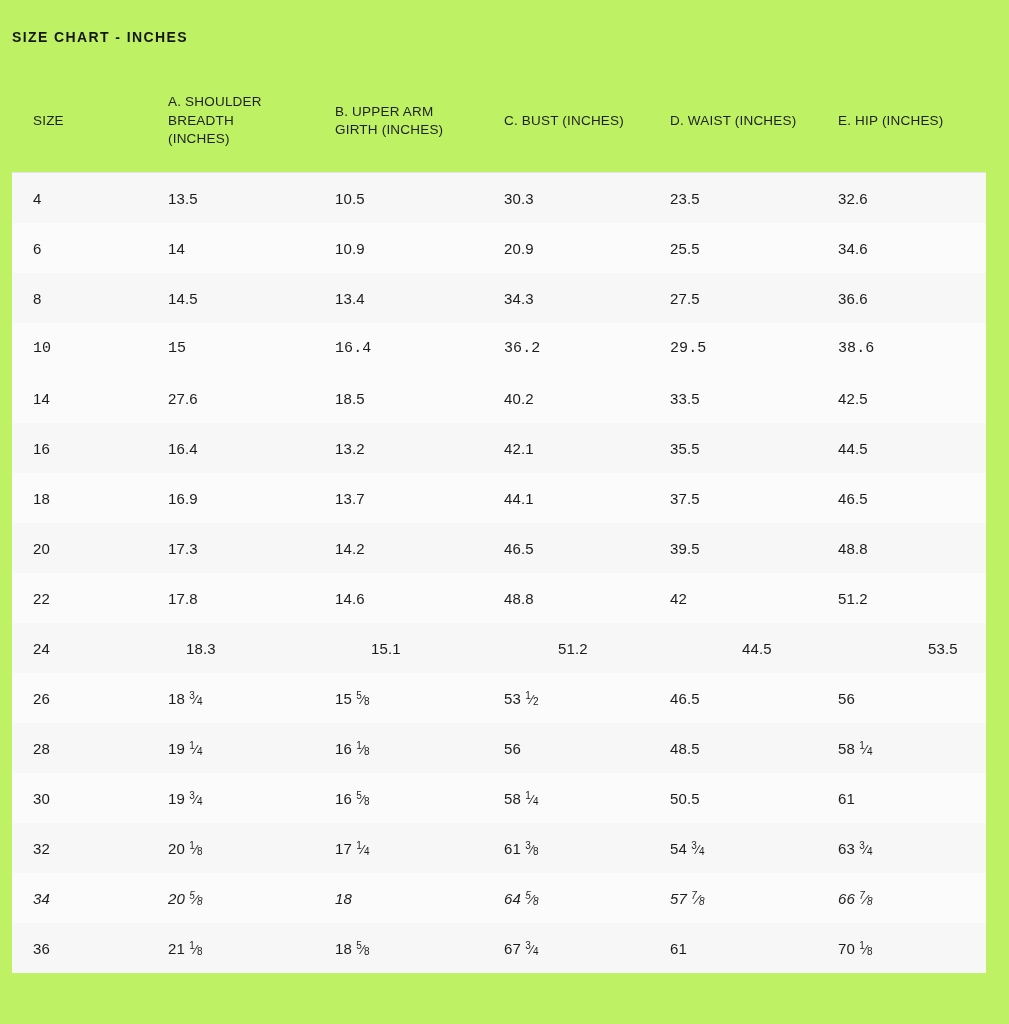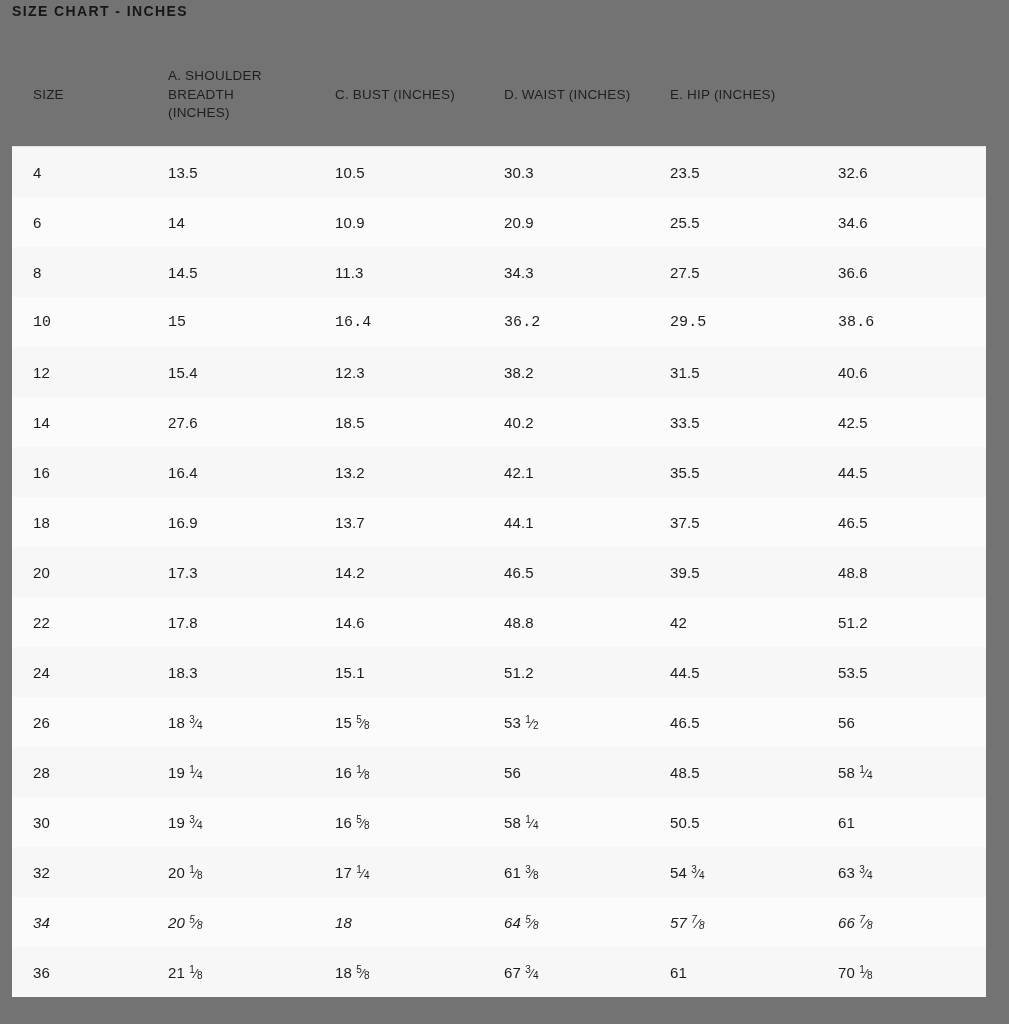--- a/index.html
+++ b/index.html
@@ -7,22 +7,22 @@
   body {
     font-family: "Liberation Sans", "DejaVu Sans", sans-serif;
     color: #1c1c1c;
     width: 1009px;
     height: 1024px;
     overflow: hidden;
   }
   .page {
     width: 1009px;
     height: 1024px;
-    background: #737373;
-    padding-top: 3px;
+    background: #bef264;
+    padding-top: 29px;
   }
   .title {
     margin-left: 12px;
     font-size: 14px;
     font-weight: 700;
     letter-spacing: 1.4px;
     color: #161616;
     text-transform: uppercase;
   }
   .size-table {
@@ -76,20 +76,22 @@
 
 <div class="page">
   <h2 class="title">SIZE CHART - INCHES</h2>
 
   <div class="size-table">
     <div class="grid-row thead" id="thead">
         <div class="th">SIZE</div>
         <div class="th">A. SHOULDER
 BREADTH
 (INCHES)</div>
+        <div class="th">B. UPPER ARM
+GIRTH (INCHES)</div>
         <div class="th">C. BUST (INCHES)</div>
         <div class="th">D. WAIST (INCHES)</div>
         <div class="th">E. HIP (INCHES)</div>
       </div>
     <div id="tbody">
         <div class="grid-row tr odd" style="background: rgb(247, 247, 247);">
           <div class="td">4</div>
           <div class="td">13.5</div>
           <div class="td">10.5</div>
           <div class="td">30.3</div>
@@ -100,41 +102,33 @@
           <div class="td">6</div>
           <div class="td">14</div>
           <div class="td">10.9</div>
           <div class="td">20.9</div>
           <div class="td">25.5</div>
           <div class="td">34.6</div>
         </div>
         <div class="grid-row tr odd" style="background: rgb(247, 247, 247);">
           <div class="td">8</div>
           <div class="td">14.5</div>
-          <div class="td">11.3</div>
+          <div class="td">13.4</div>
           <div class="td">34.3</div>
           <div class="td">27.5</div>
           <div class="td">36.6</div>
         </div>
         <div class="grid-row tr even" style="background: rgb(251, 251, 251); font-family: Liberation Mono, monospace;">
           <div class="td">10</div>
           <div class="td">15</div>
           <div class="td">16.4</div>
           <div class="td">36.2</div>
           <div class="td">29.5</div>
           <div class="td">38.6</div>
         </div>
-        <div class="grid-row tr odd" style="background: rgb(247, 247, 247);">
-          <div class="td">12</div>
-          <div class="td">15.4</div>
-          <div class="td">12.3</div>
-          <div class="td">38.2</div>
-          <div class="td">31.5</div>
-          <div class="td">40.6</div>
-        </div>
         <div class="grid-row tr even" style="background: rgb(251, 251, 251);">
           <div class="td">14</div>
           <div class="td">27.6</div>
           <div class="td">18.5</div>
           <div class="td">40.2</div>
           <div class="td">33.5</div>
           <div class="td">42.5</div>
         </div>
         <div class="grid-row tr odd" style="background: rgb(247, 247, 247);">
           <div class="td">16</div>
@@ -161,21 +155,21 @@
           <div class="td">48.8</div>
         </div>
         <div class="grid-row tr even" style="background: rgb(251, 251, 251);">
           <div class="td">22</div>
           <div class="td">17.8</div>
           <div class="td">14.6</div>
           <div class="td">48.8</div>
           <div class="td">42</div>
           <div class="td">51.2</div>
         </div>
-        <div class="grid-row tr odd" style="background: rgb(247, 247, 247);">
+        <div class="grid-row tr odd" style="background: rgb(247, 247, 247); gap: 18px;">
           <div class="td">24</div>
           <div class="td">18.3</div>
           <div class="td">15.1</div>
           <div class="td">51.2</div>
           <div class="td">44.5</div>
           <div class="td">53.5</div>
         </div>
         <div class="grid-row tr even" style="background: rgb(251, 251, 251);">
           <div class="td">26</div>
           <div class="td">18 <span class="frac"><sup>3</sup><span class="fslash">⁄</span><sub>4</sub></span></div>

